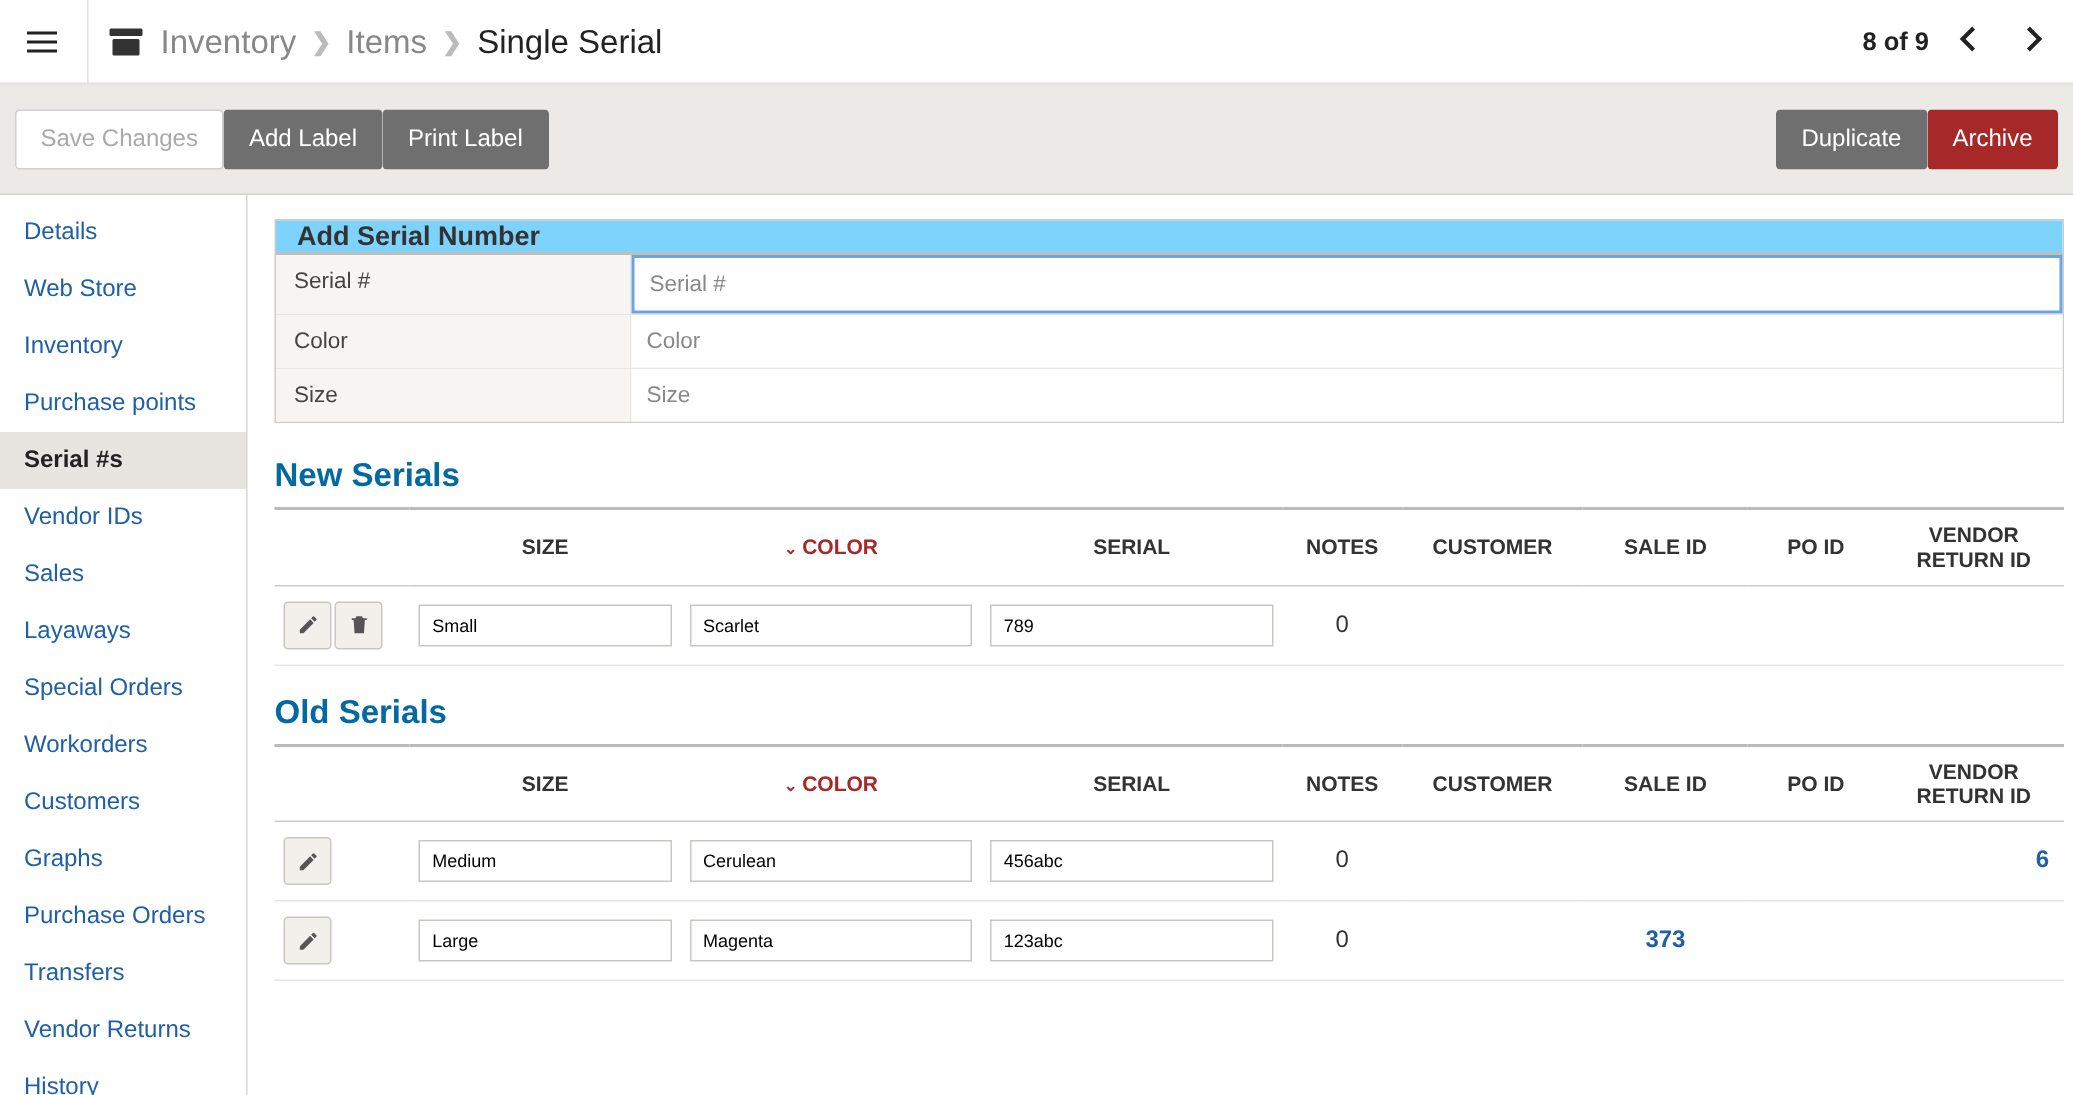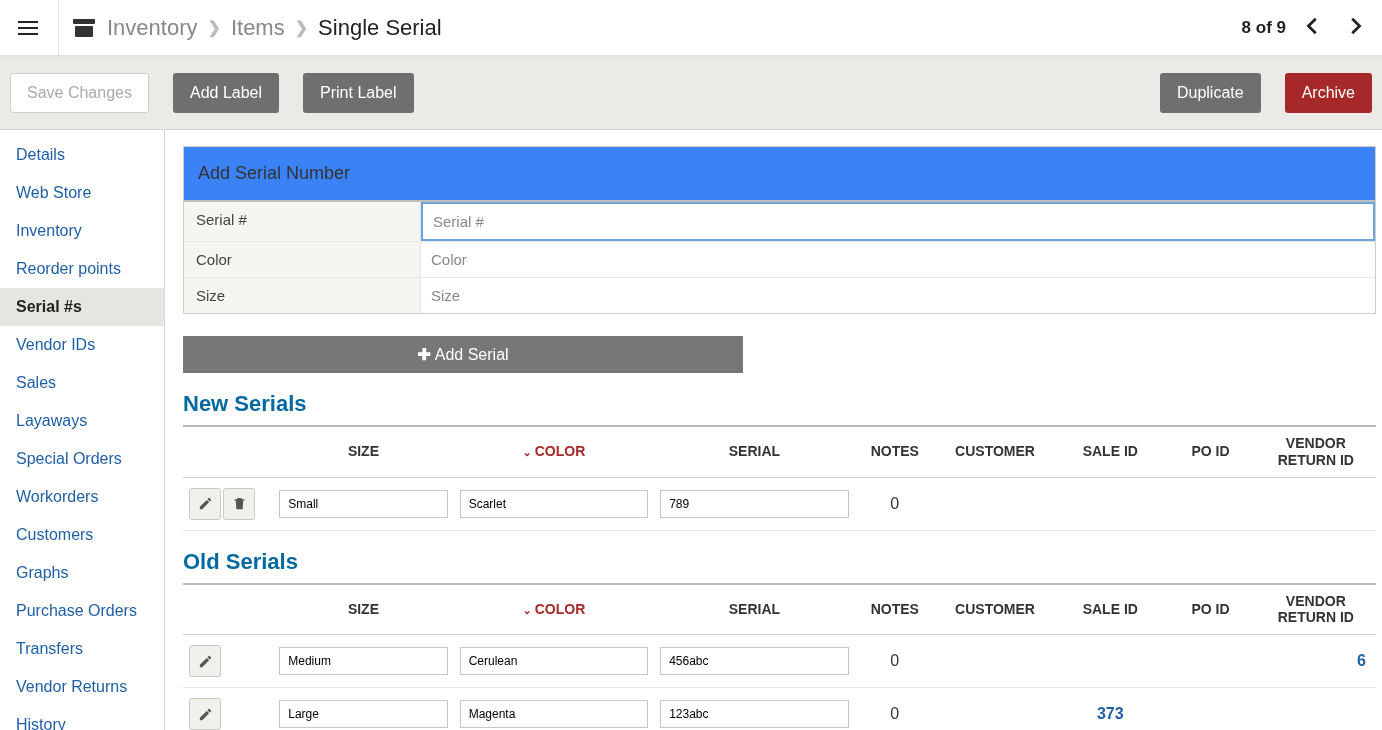--- a/index.html
+++ b/index.html
@@ -15,37 +15,37 @@
 .archive-icon-top .box { position: absolute; top: 7px; left: 2px; right: 2px; bottom: 0; background: #333; border-radius: 1px; }
 .breadcrumbs { display: flex; align-items: center; gap: 10px; font-size: 22px; color: #888; }
 .breadcrumbs .crumb-link { color: #888; cursor: pointer; }
 .breadcrumbs .crumb-sep { color: #bbb; font-size: 16px; font-weight: 600; }
 .breadcrumbs .crumb-current { color: #222; font-weight: 400; }
 .pager { margin-left: auto; display: flex; align-items: center; gap: 12px; }
 .pager-text { font-size: 17px; font-weight: 600; color: #222; }
 .pager-chevron { cursor: pointer; padding: 4px; }
 .pager-chevron svg { width: 22px; height: 22px; stroke: #222; stroke-width: 3; fill: none; }
 
-.action-bar { display: flex; align-items: center; gap: 24px; padding: 16px 10px; background: #eceae6; border-bottom: 1px solid #d6d4cf; border-top: 1px solid #e7e5e0; }
+.action-bar { display: flex; align-items: center; gap: 0; padding: 16px 10px; background: #eceae6; border-bottom: 1px solid #d6d4cf; border-top: 1px solid #e7e5e0; }
 .btn { padding: 10px 16px; border-radius: 3px; font-size: 16px; cursor: pointer; border: 1px solid transparent; }
 .btn-gray { background: #6f6f6f; color: #fff; }
 .btn-red { background: #a62828; color: #fff; text-align: right; }
 .btn-outline { background: #fff; border: 1px solid #cfcfcf; color: #333; }
 .btn-outline.disabled { color: #aaa; }
 .action-spacer { flex: 1; }
 
 .body-row { display: flex; }
 .sidebar { width: 165px; border-right: 1px solid #d9d7d2; padding-top: 6px; min-height: 610px; flex-shrink: 0; }
 .sidebar-item { padding: 10px 16px; font-size: 16px; color: #1f5fa6; cursor: pointer; }
 .sidebar-item.active { background: #e7e5e0; color: #222; font-weight: 600; }
 
 .main { flex: 1; padding: 16px 6px 20px 18px; overflow: auto; }
 
 .panel { border: 1px solid #cfcdc8; margin-bottom: 22px; }
-.panel-header { background: #3b82f6; font-size: 18px; font-weight: 400; padding: 16px 14px; border-bottom: 2px solid #c0beb9; }
+.panel-header { background: #7dd3fc; font-size: 18px; font-weight: 700; padding: 0 14px; border-bottom: 2px solid #c0beb9; }
 .form-row { display: flex; border-bottom: 1px solid #e8e6e1; }
 .form-row:last-child { border-bottom: none; }
 .form-label { width: 237px; padding: 9px 12px; font-size: 15px; color: #444; background: #f7f5f1; border-right: 1px solid #e8e6e1; }
 .form-input-cell { flex: 1; }
 .form-input-cell input { width: 100%; height: 100%; padding: 9px 10px; border: none; font-size: 15px; outline: none; }
 .form-input-cell input::placeholder { color: #888; }
 .form-input-cell.active input { border: 2px solid #6aa5e0; }
 
 .add-serial-btn { width: 560px; background: #777; color: #fff; text-align: center; padding: 9px; font-size: 16px; cursor: pointer; margin-top: 4px; }
 .add-serial-btn .plus { font-weight: 700; margin-right: 4px; }
@@ -118,21 +118,21 @@
   <div class="action-spacer"></div>
   <button class="btn btn-gray">Duplicate</button>
   <button class="btn btn-red">Archive</button>
 </div>
 
 <div class="body-row">
   <div class="sidebar" id="sidebar">
       <div class="sidebar-item">Details</div>
       <div class="sidebar-item">Web Store</div>
       <div class="sidebar-item">Inventory</div>
-      <div class="sidebar-item">Reorder points</div>
+      <div class="sidebar-item">Purchase points</div>
       <div class="sidebar-item active">Serial #s</div>
       <div class="sidebar-item">Vendor IDs</div>
       <div class="sidebar-item">Sales</div>
       <div class="sidebar-item">Layaways</div>
       <div class="sidebar-item">Special Orders</div>
       <div class="sidebar-item">Workorders</div>
       <div class="sidebar-item">Customers</div>
       <div class="sidebar-item">Graphs</div>
       <div class="sidebar-item">Purchase Orders</div>
       <div class="sidebar-item">Transfers</div>
@@ -150,23 +150,20 @@
       </div>
       <div class="form-row">
         <div class="form-label">Color</div>
         <div class="form-input-cell"><input type="text" placeholder="Color" style=""></div>
       </div>
       <div class="form-row">
         <div class="form-label">Size</div>
         <div class="form-input-cell"><input type="text" placeholder="Size" style=""></div>
       </div>
     </div>
-    <div class="add-serial-btn">
-      <span class="plus">✚</span><span>Add Serial</span>
-    </div>
 
     <div class="section-title">New Serials</div>
     <table class="data-table">
       <thead>
           <tr id="new-head">
             <th class="col-actions"></th>
             <th class="col-size">SIZE</th>
             <th class="col-color sorted"><span class="sort-chev">⌄</span>COLOR</th>
             <th class="col-serial">SERIAL</th>
             <th class="col-notes">NOTES</th>

